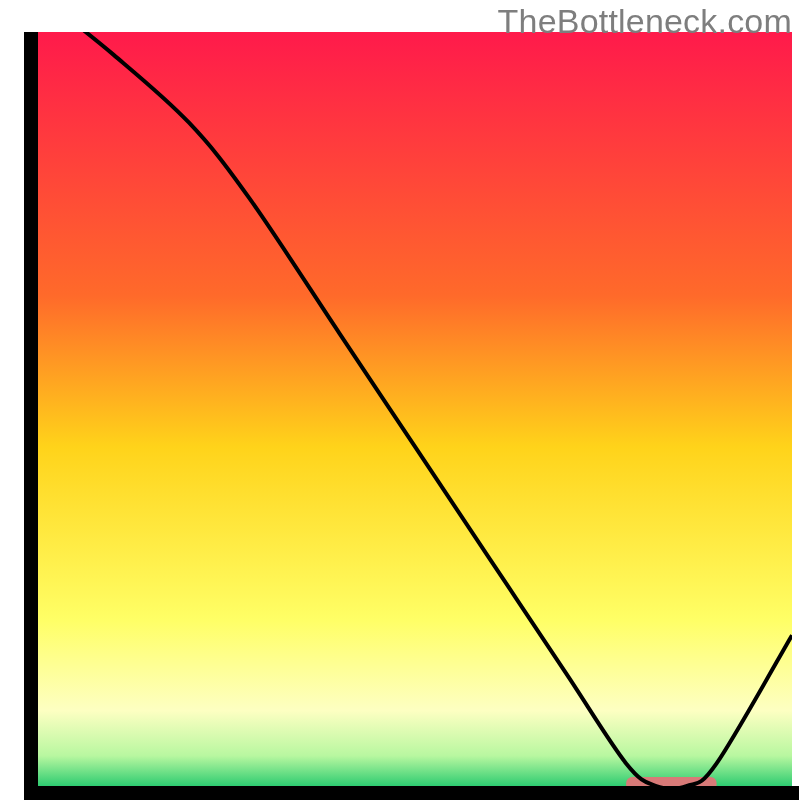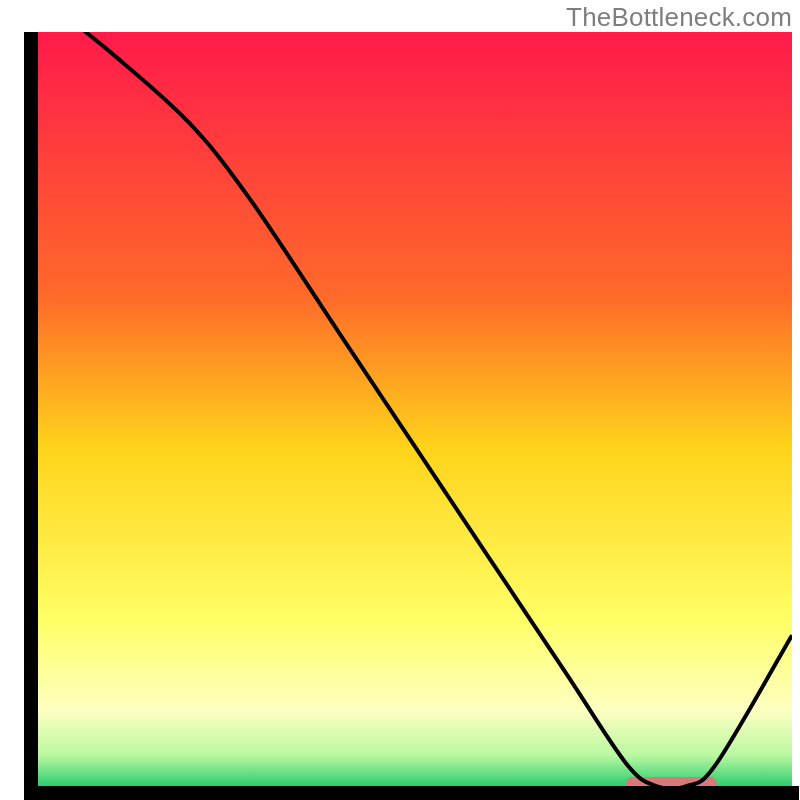--- a/index.html
+++ b/index.html
@@ -13,21 +13,21 @@
   .wrap {
     position: relative;
     width: 800px;
     height: 800px;
   }
   .attribution {
     position: absolute;
     top: 2px;
     right: 8px;
     color: #7e7e7e;
-    font-size: 26px;
+    font-size: 34px;
     font-weight: 500;
     letter-spacing: 0.2px;
   }
   svg {
     display: block;
   }
 </style>
 </head>
 <body>
 <div class="wrap">

